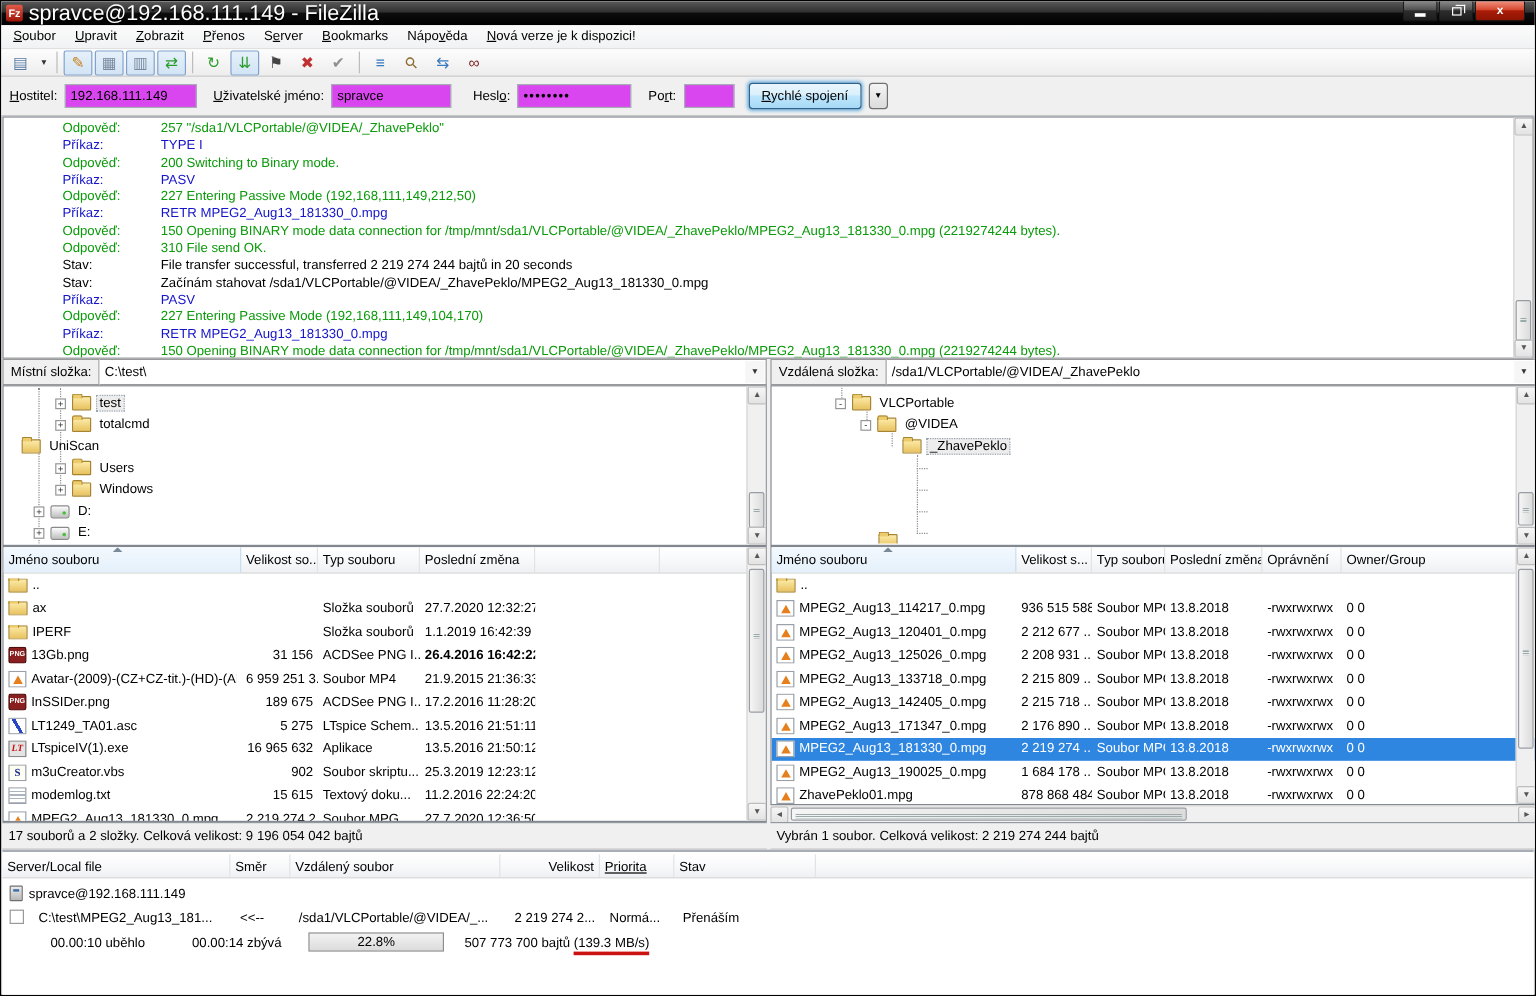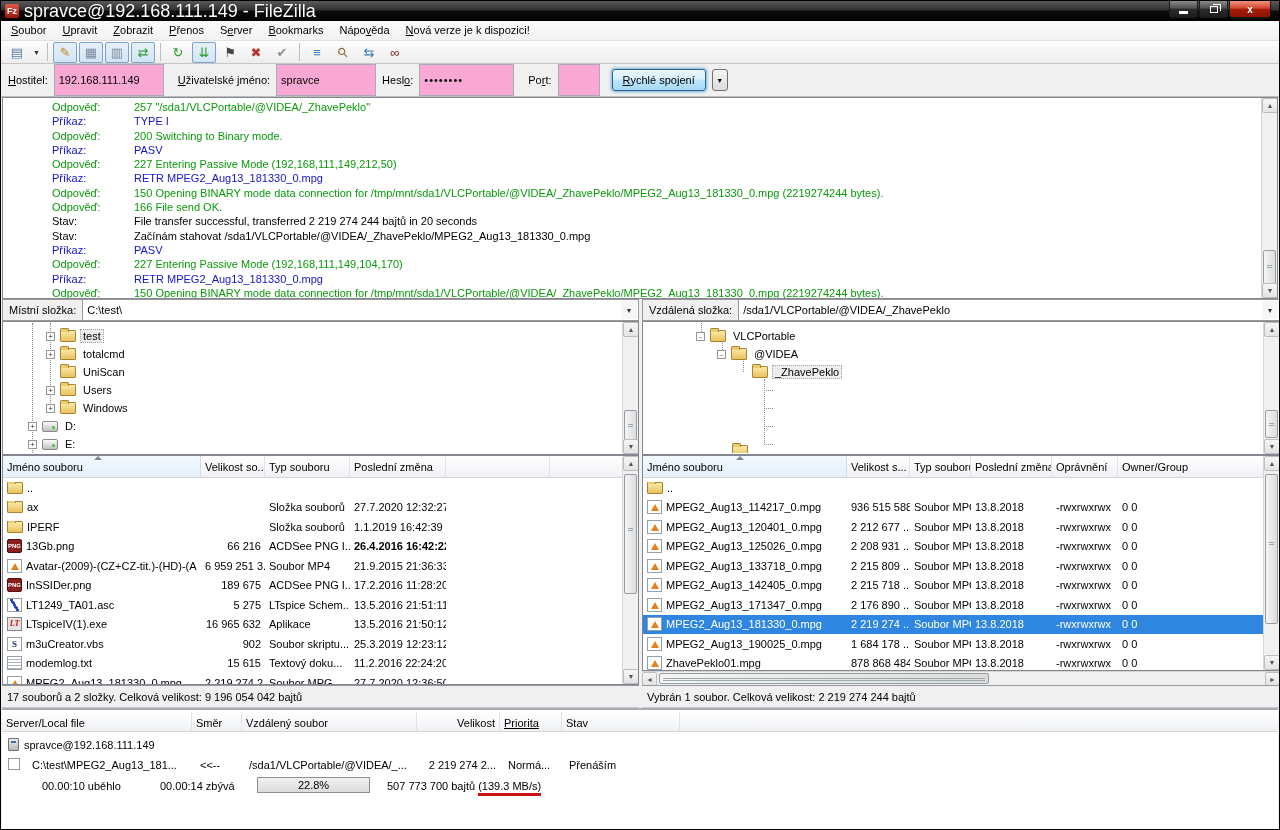--- a/index.html
+++ b/index.html
@@ -32,21 +32,21 @@
            display:flex;align-items:center;padding-left:3px;}
   .tb{width:24px;height:21px;display:flex;align-items:center;justify-content:center;border:1px solid transparent;border-radius:2px;margin:0 1px;}
   .tb.pressed{background:linear-gradient(#e6f0fa,#d2e4f5);border-color:#7da2ce;}
   .tglyph{font-size:13px;line-height:13px;}
   .tb-arrow{width:13px;height:21px;display:flex;align-items:center;justify-content:center;font-size:7px;color:#333;}
   .tsep{width:1px;height:18px;background:#bcbcbc;margin:0 4px;flex:none;}
 
   
   .quickbar{top:63px;height:33px;background:#f0f0f0;border-bottom:1px solid #bdbdbd;display:flex;align-items:center;padding-left:7px;gap:6px;}
   .qlabel{white-space:nowrap;}
-  .qfield{height:32px;background:#f9a8d4;border:1px solid #a5acb5;padding:0 4px;display:flex;align-items:center;white-space:nowrap;overflow:hidden;}
+  .qfield{height:20px;background:#d946ef;border:1px solid #a5acb5;padding:0 4px;display:flex;align-items:center;white-space:nowrap;overflow:hidden;}
   .btn-quick{height:22px;padding:0 10px;display:flex;align-items:center;border:1px solid #2c628b;border-radius:3px;
              background:linear-gradient(#eaf6fd,#d9f0fc 45%,#bee6fd 50%,#a7d9f5);box-shadow:0 0 3px 1px #71b2e1;}
   .btn-quick-arrow{height:22px;width:16px;display:flex;align-items:center;justify-content:center;border:1px solid #707070;border-radius:3px;
              background:linear-gradient(#f4f4f4,#dcdcdc);font-size:7px;}
 
   
   .log{top:96px;height:202px;left:1px;right:1px;background:#fff;border:1px solid #828790;overflow:hidden;}
   #log-lines{padding-top:2px;}
   .log-line{display:flex;height:14.3px;line-height:14.3px;white-space:nowrap;}
   .log-label{width:86px;padding-left:4px;flex:none;margin-left:45px;}
@@ -211,21 +211,21 @@
       <div class="tb">
         <span class="tglyph" style="color: rgb(122, 32, 32);">∞</span>
       </div>
     </div>
 
   <div class="band quickbar">
     <span class="qlabel"><u>H</u>ostitel:</span>
     <span class="qfield" style="width:110px">192.168.111.149</span>
     <span class="qlabel" style="margin-left:8px"><u>U</u>živatelské jméno:</span>
     <span class="qfield" style="width:100px">spravce</span>
-    <span class="qlabel" style="margin-left:0">Hesl<u>o</u>:</span>
+    <span class="qlabel" style="margin-left:12px">Hesl<u>o</u>:</span>
     <span class="qfield" style="width:95px;letter-spacing:1px">••••••••</span>
     <span class="qlabel" style="margin-left:8px">Po<u>r</u>t:</span>
     <span class="qfield" style="width:42px"></span>
     <span class="btn-quick" style="margin-left:6px"><u>R</u>ychlé spojení</span>
     <span class="btn-quick-arrow">▼</span>
   </div>
 
   <div class="band log">
     <div id="log-lines">
         <div class="log-line response">
@@ -251,21 +251,21 @@
         <div class="log-line command">
           <span class="log-label">Příkaz:</span>
           <span class="log-text">RETR MPEG2_Aug13_181330_0.mpg</span>
         </div>
         <div class="log-line response">
           <span class="log-label">Odpověď:</span>
           <span class="log-text">150 Opening BINARY mode data connection for /tmp/mnt/sda1/VLCPortable/@VIDEA/_ZhavePeklo/MPEG2_Aug13_181330_0.mpg (2219274244 bytes).</span>
         </div>
         <div class="log-line response">
           <span class="log-label">Odpověď:</span>
-          <span class="log-text">166 File send OK.</span>
+          <span class="log-text">310 File send OK.</span>
         </div>
         <div class="log-line status">
           <span class="log-label">Stav:</span>
           <span class="log-text">File transfer successful, transferred 2 219 274 244 bajtů in 20 seconds</span>
         </div>
         <div class="log-line status">
           <span class="log-label">Stav:</span>
           <span class="log-text">Začínám stahovat /sda1/VLCPortable/@VIDEA/_ZhavePeklo/MPEG2_Aug13_181330_0.mpg</span>
         </div>
         <div class="log-line command">
@@ -307,21 +307,21 @@
       <div class="tree-item sel" style="padding-left: 42px;">
             <span class="expander">+</span>
             <span class="fold"></span>
             <span class="titem-label">test</span>
           </div>
           <div class="tree-item" style="padding-left: 42px;">
             <span class="expander">+</span>
             <span class="fold"></span>
             <span class="titem-label">totalcmd</span>
           </div>
-          <div class="tree-item" style="padding-left: 42px;">
+          <div class="tree-item" style="">
             <span class="expander hidden">+</span>
             <span class="fold"></span>
             <span class="titem-label">UniScan</span>
           </div>
           <div class="tree-item" style="padding-left: 42px;">
             <span class="expander">+</span>
             <span class="fold"></span>
             <span class="titem-label">Users</span>
           </div>
           <div class="tree-item" style="padding-left: 42px;">
@@ -431,21 +431,21 @@
         <div class="lcell" style="width: 85px;">Složka souborů</div>
         <div class="lcell" style="width: 96px;">1.1.2019 16:42:39</div>
         <div class="lcell" style="width: 104px;"></div>
         <div class="lcell" style="width: 75px;"></div>
       </div>
       <div class="lrow">
         <div class="lcell namecell" style="width: 198px;">
           <span class="fi png-icon">PNG</span>
           <span class="ftext">13Gb.png</span>
         </div>
-        <div class="lcell r" style="width: 64px;">66 216</div>
+        <div class="lcell r" style="width: 64px;">31 156</div>
         <div class="lcell" style="width: 85px;">ACDSee PNG I...</div>
         <div class="lcell" style="width: 96px; font-weight: bold;">26.4.2016 16:42:22</div>
         <div class="lcell" style="width: 104px;"></div>
         <div class="lcell" style="width: 75px;"></div>
       </div>
       <div class="lrow">
         <div class="lcell namecell" style="width: 198px;">
           <span class="fi media-icon"></span>
           <span class="ftext">Avatar-(2009)-(CZ+CZ-tit.)-(HD)-(Akčn...</span>
         </div>

